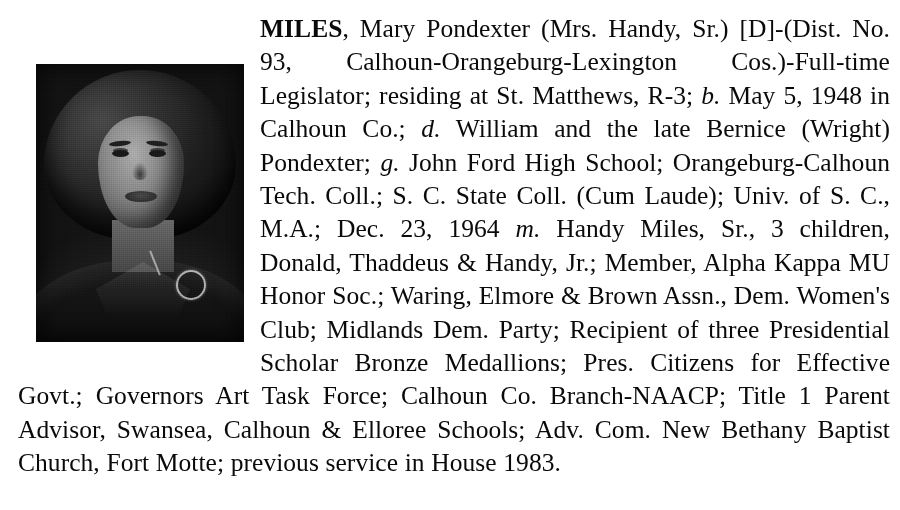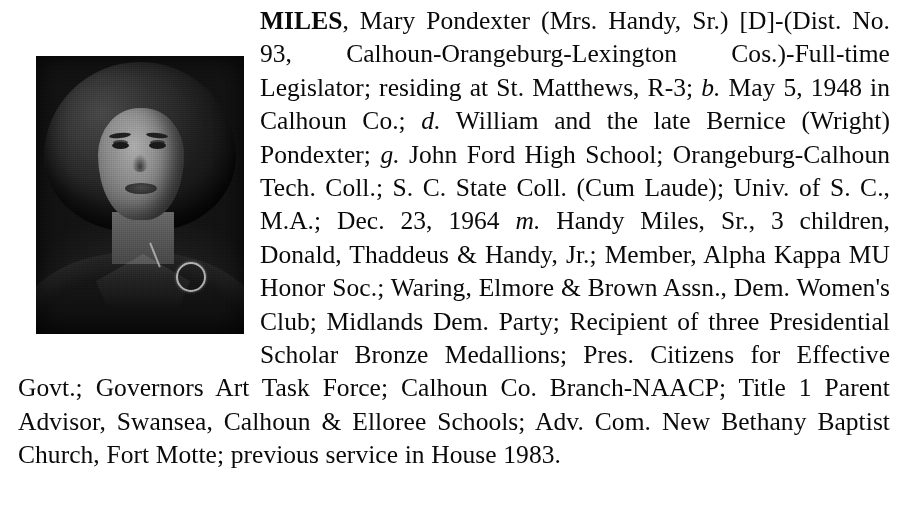--- a/index.html
+++ b/index.html
@@ -14,21 +14,21 @@
     font-family: "Liberation Serif", serif;
     color: #0a0a0a;
   }
   #page {
     position: relative;
     width: 900px;
     height: 510px;
     background: #ffffff;
   }
   #entry {
-    padding: 4px 10px 0 18px;
+    padding: 12px 10px 0 18px;
     box-sizing: border-box;
     width: 900px;
   }
   #portrait {
     float: left;
     width: 208px;
     height: 278px;
     margin: 52px 16px 6px 18px;
     position: relative;
     overflow: hidden;

